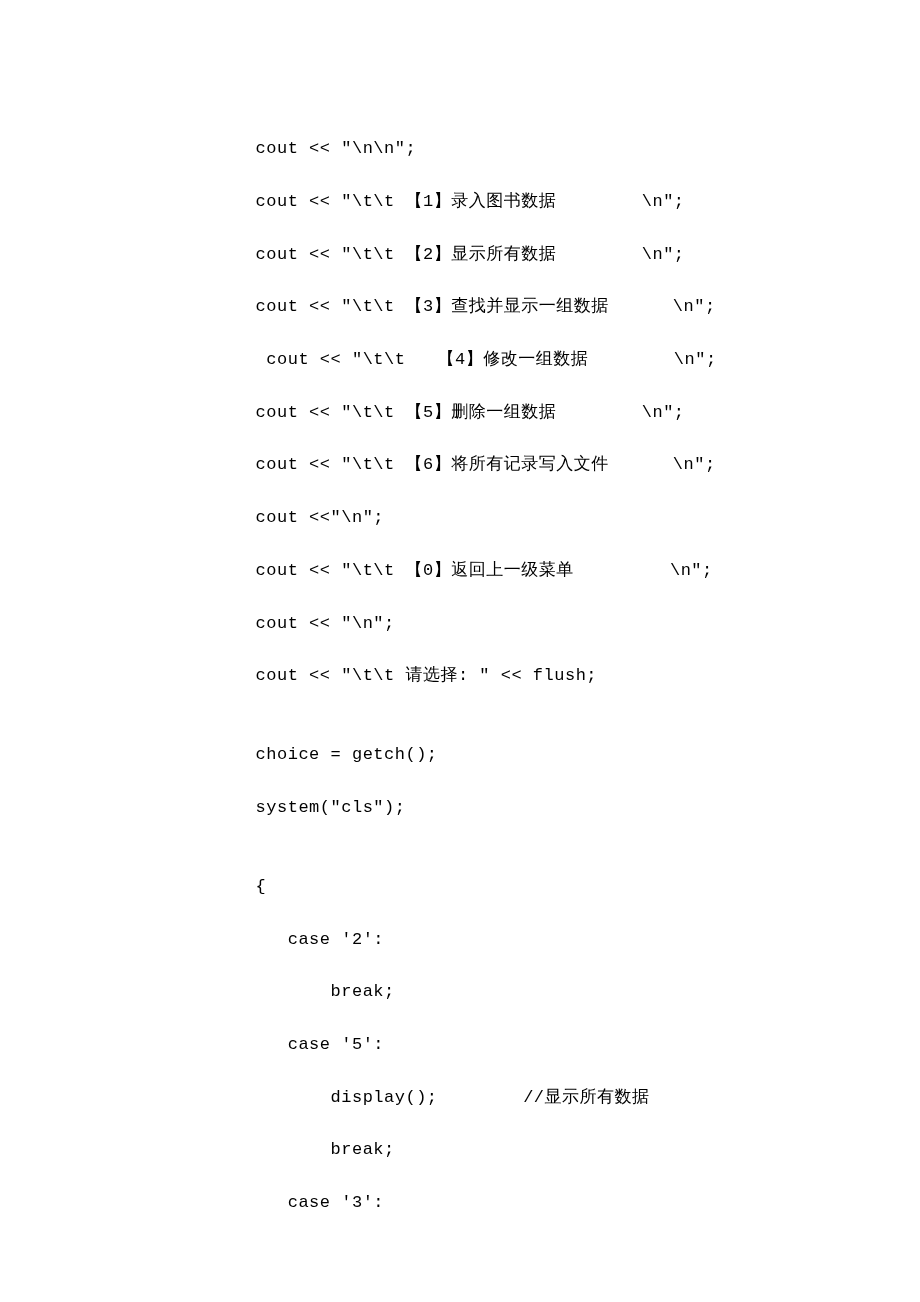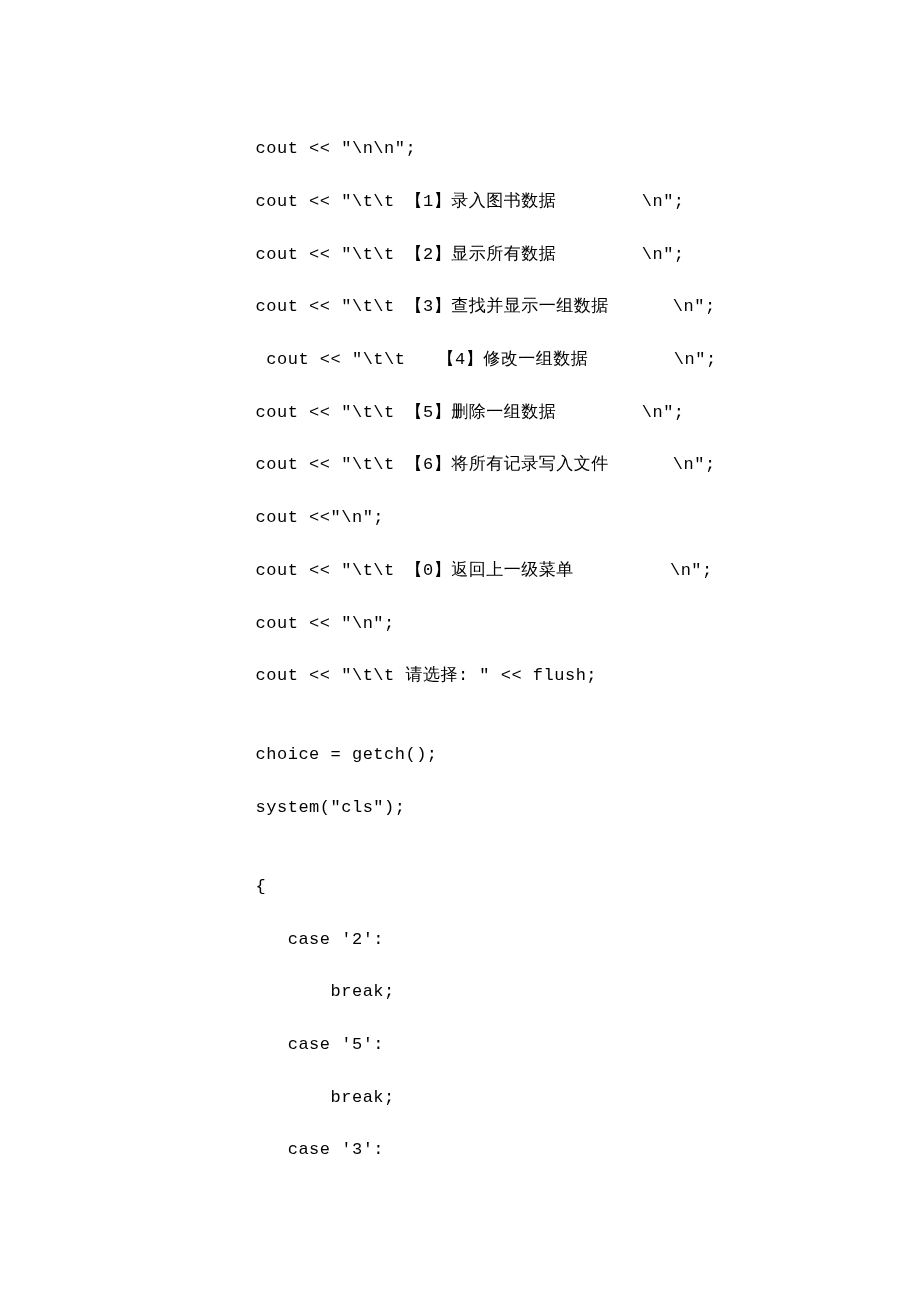--- a/index.html
+++ b/index.html
@@ -39,20 +39,21 @@
 <span class="line">        cout &lt;&lt; "\n";</span>
 <span class="line">        cout &lt;&lt; "\t\t 请选择: " &lt;&lt; flush;</span>
 <span class="line"></span>
 <span class="line">        choice = getch();</span>
 <span class="line">        system("cls");</span>
 <span class="line"></span>
 <span class="line">        {</span>
 <span class="line">           case '2':</span>
 <span class="line">               break;</span>
 <span class="line">           case '5':</span>
+<span class="line">               display();        //显示所有数据</span>
 <span class="line">               break;</span>
 <span class="line">           case '3':</span>
 
 
 
 
 
 
 
 

